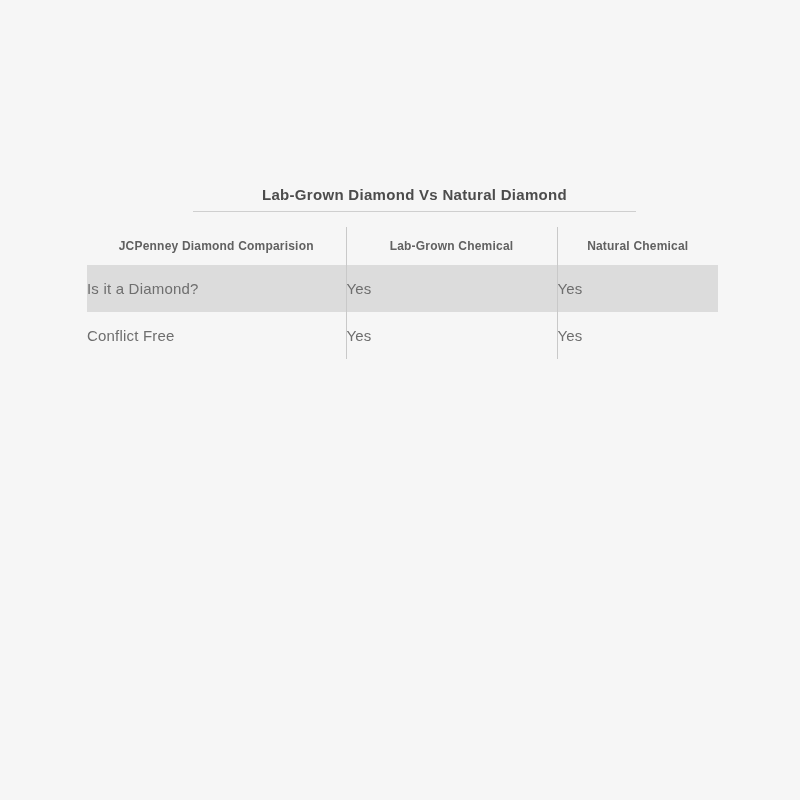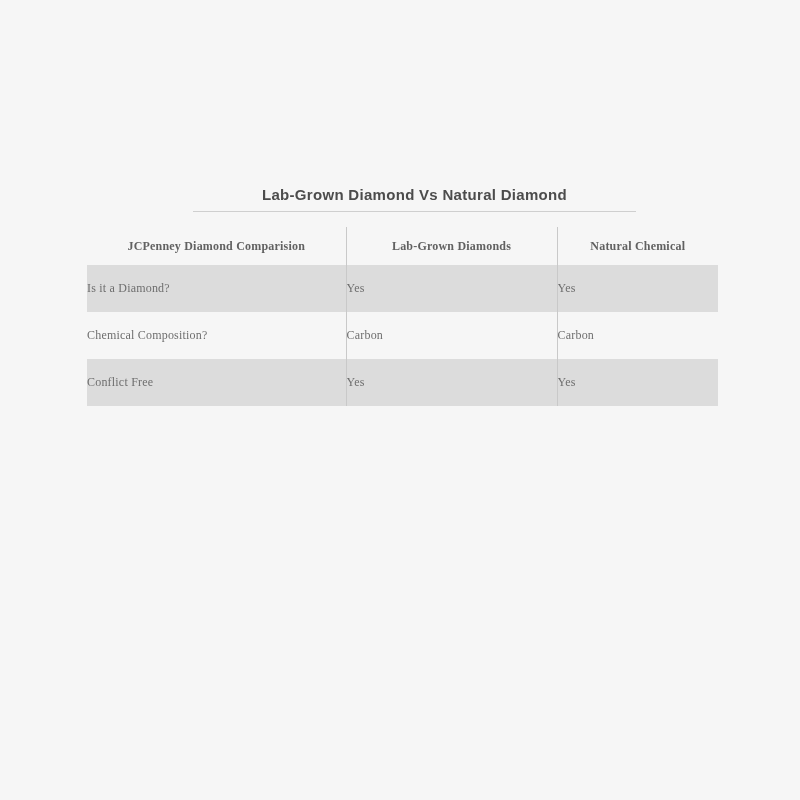--- a/index.html
+++ b/index.html
@@ -34,31 +34,31 @@
   }
   table.cmp{
     position:absolute;left:87px;top:227px;width:631px;
     border-collapse:collapse;table-layout:fixed;
   }
   col.c1{width:259px}
   col.c2{width:211px}
   col.c3{width:161px}
   .cmp th,.cmp td{
     vertical-align:middle;padding:0;
-    overflow:hidden;white-space:nowrap;font-family:Liberation Serif, serif;
+    overflow:hidden;white-space:nowrap;
   }
   .cmp th{
     height:38px;
     font-size:12px;font-weight:bold;
     color:var(--header-text);
     letter-spacing:.2px;
   }
   .cmp td{
     height:47px;
-    font-size:12px;font-weight:normal;
+    font-size:15px;font-weight:normal;
     color:var(--cell-text);
     letter-spacing:.2px;
   }
   .cmp th:nth-child(-n+2),
   .cmp td:nth-child(-n+2){
     border-right:1px solid var(--divider);
   }
   .cmp tbody tr:nth-child(odd) td{
     background:var(--row-shaded);
   }
@@ -74,34 +74,29 @@
 
   <table class="cmp">
     <colgroup>
         <col class="c1">
         <col class="c2">
         <col class="c3">
       </colgroup>
     <thead>
       <tr>
         <th>JCPenney Diamond Comparision</th>
-        <th>Lab-Grown Diamonds</th>
+        <th>Lab-Grown Chemical</th>
         <th>Natural Chemical</th>
       </tr>
     </thead>
     <tbody>
       <tr>
         <td>Is it a Diamond?</td>
         <td>Yes</td>
         <td>Yes</td>
-      </tr>
-      <tr>
-        <td>Chemical Composition?</td>
-        <td>Carbon</td>
-        <td>Carbon</td>
       </tr>
       <tr>
         <td>Conflict Free</td>
         <td>Yes</td>
         <td>Yes</td>
       </tr>
     </tbody>
   </table>
 
 </div>

